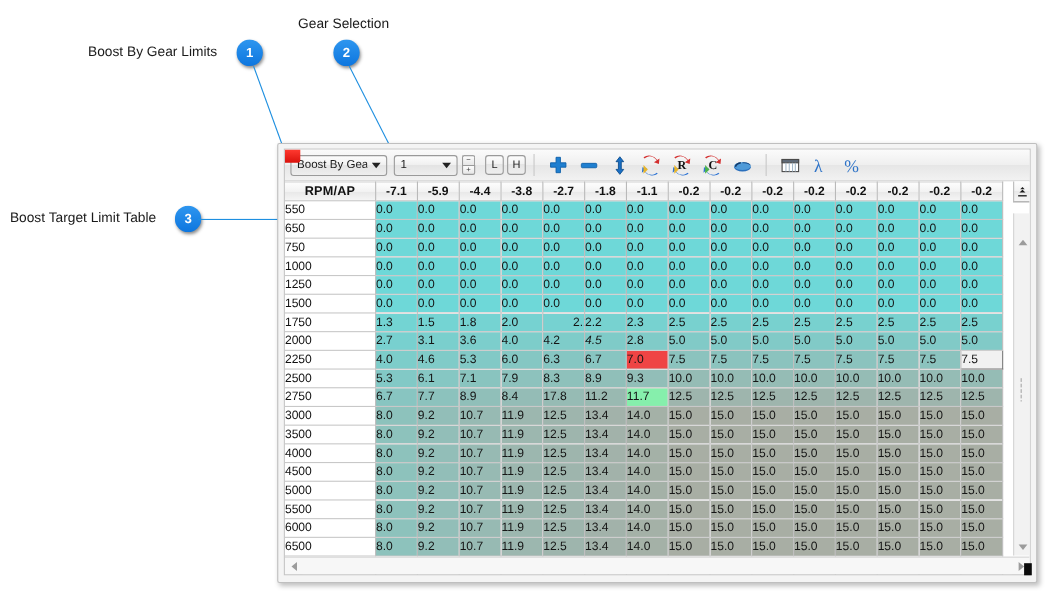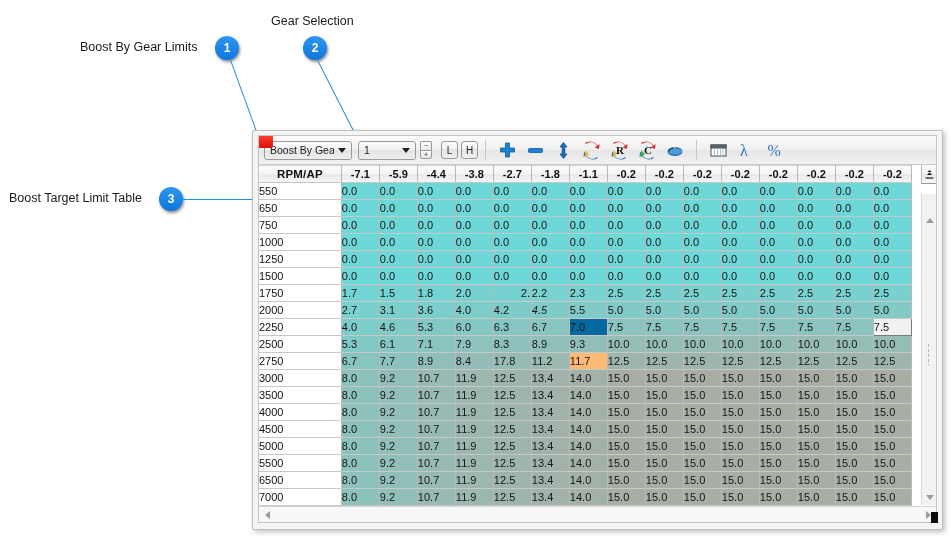--- a/index.html
+++ b/index.html
@@ -494,21 +494,21 @@
               <td class="cell" style="background: rgb(110, 216, 216);">0.0</td>
               <td class="cell" style="background: rgb(110, 216, 216);">0.0</td>
               <td class="cell" style="background: rgb(110, 216, 216);">0.0</td>
               <td class="cell" style="background: rgb(110, 216, 216);">0.0</td>
               <td class="cell" style="background: rgb(110, 216, 216);">0.0</td>
               <td class="cell" style="background: rgb(110, 216, 216);">0.0</td>
               <td class="cell" style="background: rgb(110, 216, 216);">0.0</td>
             </tr>
             <tr>
               <td class="rowhdr">1750</td>
-              <td class="cell" style="background: rgb(115, 212, 211);">1.7</td>
+              <td class="cell" style="background: rgb(115, 212, 211);">1.3</td>
               <td class="cell" style="background: rgb(116, 212, 211);">1.5</td>
               <td class="cell" style="background: rgb(117, 211, 210);">1.8</td>
               <td class="cell" style="background: rgb(118, 210, 209);">2.0</td>
               <td class="cell" style="background: rgb(118, 210, 209); padding-left: 27px;">2.1</td>
               <td class="cell" style="background: rgb(119, 210, 208);">2.2</td>
               <td class="cell" style="background: rgb(119, 210, 208);">2.3</td>
               <td class="cell" style="background: rgb(120, 209, 207);">2.5</td>
               <td class="cell" style="background: rgb(120, 209, 207);">2.5</td>
               <td class="cell" style="background: rgb(120, 209, 207);">2.5</td>
               <td class="cell" style="background: rgb(120, 209, 207);">2.5</td>
@@ -518,39 +518,39 @@
               <td class="cell" style="background: rgb(120, 209, 207);">2.5</td>
             </tr>
             <tr>
               <td class="rowhdr">2000</td>
               <td class="cell" style="background: rgb(120, 208, 207);">2.7</td>
               <td class="cell" style="background: rgb(122, 207, 205);">3.1</td>
               <td class="cell" style="background: rgb(124, 206, 204);">3.6</td>
               <td class="cell" style="background: rgb(125, 205, 202);">4.0</td>
               <td class="cell" style="background: rgb(126, 204, 201);">4.2</td>
               <td class="cell" style="background: rgb(127, 203, 200); font-style: italic;">4.5</td>
-              <td class="cell" style="background: rgb(128, 203, 200);">5.5</td>
+              <td class="cell" style="background: rgb(128, 203, 200);">2.8</td>
               <td class="cell" style="background: rgb(129, 202, 199);">5.0</td>
               <td class="cell" style="background: rgb(129, 202, 199);">5.0</td>
               <td class="cell" style="background: rgb(129, 202, 199);">5.0</td>
               <td class="cell" style="background: rgb(129, 202, 199);">5.0</td>
               <td class="cell" style="background: rgb(129, 202, 199);">5.0</td>
               <td class="cell" style="background: rgb(129, 202, 199);">5.0</td>
               <td class="cell" style="background: rgb(129, 202, 199);">5.0</td>
               <td class="cell" style="background: rgb(129, 202, 199);">5.0</td>
             </tr>
             <tr>
               <td class="rowhdr">2250</td>
               <td class="cell" style="background: rgb(125, 205, 202);">4.0</td>
               <td class="cell" style="background: rgb(128, 203, 200);">4.6</td>
               <td class="cell" style="background: rgb(130, 201, 198);">5.3</td>
               <td class="cell" style="background: rgb(133, 199, 195);">6.0</td>
               <td class="cell" style="background: rgb(134, 198, 194);">6.3</td>
               <td class="cell" style="background: rgb(136, 197, 193);">6.7</td>
-              <td class="cell" style="background: #0369a1;">7.0</td>
+              <td class="cell" style="background: #ef4444;">7.0</td>
               <td class="cell" style="background: rgb(139, 195, 190);">7.5</td>
               <td class="cell" style="background: rgb(139, 195, 190);">7.5</td>
               <td class="cell" style="background: rgb(139, 195, 190);">7.5</td>
               <td class="cell" style="background: rgb(139, 195, 190);">7.5</td>
               <td class="cell" style="background: rgb(139, 195, 190);">7.5</td>
               <td class="cell" style="background: rgb(139, 195, 190);">7.5</td>
               <td class="cell" style="background: rgb(139, 195, 190);">7.5</td>
               <td class="cell sel" style="background: rgb(139, 195, 190);">7.5</td>
             </tr>
             <tr>
@@ -572,21 +572,21 @@
               <td class="cell" style="background: rgb(149, 188, 181);">10.0</td>
             </tr>
             <tr>
               <td class="rowhdr">2750</td>
               <td class="cell" style="background: rgb(136, 197, 193);">6.7</td>
               <td class="cell" style="background: rgb(140, 194, 189);">7.7</td>
               <td class="cell" style="background: rgb(144, 191, 185);">8.9</td>
               <td class="cell" style="background: rgb(148, 188, 182);">8.4</td>
               <td class="cell" style="background: rgb(150, 187, 180);">17.8</td>
               <td class="cell" style="background: rgb(153, 185, 177);">11.2</td>
-              <td class="cell" style="background: #fdba74;">11.7</td>
+              <td class="cell" style="background: #86efac;">11.7</td>
               <td class="cell" style="background: rgb(158, 181, 173);">12.5</td>
               <td class="cell" style="background: rgb(158, 181, 173);">12.5</td>
               <td class="cell" style="background: rgb(158, 181, 173);">12.5</td>
               <td class="cell" style="background: rgb(158, 181, 173);">12.5</td>
               <td class="cell" style="background: rgb(158, 181, 173);">12.5</td>
               <td class="cell" style="background: rgb(158, 181, 173);">12.5</td>
               <td class="cell" style="background: rgb(158, 181, 173);">12.5</td>
               <td class="cell" style="background: rgb(158, 181, 173);">12.5</td>
             </tr>
             <tr>
@@ -674,20 +674,38 @@
               <td class="cell" style="background: rgb(168, 174, 164);">15.0</td>
               <td class="cell" style="background: rgb(168, 174, 164);">15.0</td>
               <td class="cell" style="background: rgb(168, 174, 164);">15.0</td>
               <td class="cell" style="background: rgb(168, 174, 164);">15.0</td>
               <td class="cell" style="background: rgb(168, 174, 164);">15.0</td>
               <td class="cell" style="background: rgb(168, 174, 164);">15.0</td>
               <td class="cell" style="background: rgb(168, 174, 164);">15.0</td>
             </tr>
             <tr>
               <td class="rowhdr">5500</td>
+              <td class="cell" style="background: rgb(141, 194, 188);">8.0</td>
+              <td class="cell" style="background: rgb(146, 190, 184);">9.2</td>
+              <td class="cell" style="background: rgb(151, 186, 179);">10.7</td>
+              <td class="cell" style="background: rgb(156, 183, 175);">11.9</td>
+              <td class="cell" style="background: rgb(158, 181, 173);">12.5</td>
+              <td class="cell" style="background: rgb(162, 178, 170);">13.4</td>
+              <td class="cell" style="background: rgb(164, 177, 167);">14.0</td>
+              <td class="cell" style="background: rgb(168, 174, 164);">15.0</td>
+              <td class="cell" style="background: rgb(168, 174, 164);">15.0</td>
+              <td class="cell" style="background: rgb(168, 174, 164);">15.0</td>
+              <td class="cell" style="background: rgb(168, 174, 164);">15.0</td>
+              <td class="cell" style="background: rgb(168, 174, 164);">15.0</td>
+              <td class="cell" style="background: rgb(168, 174, 164);">15.0</td>
+              <td class="cell" style="background: rgb(168, 174, 164);">15.0</td>
+              <td class="cell" style="background: rgb(168, 174, 164);">15.0</td>
+            </tr>
+            <tr>
+              <td class="rowhdr">6000</td>
               <td class="cell" style="background: rgb(141, 194, 188);">8.0</td>
               <td class="cell" style="background: rgb(146, 190, 184);">9.2</td>
               <td class="cell" style="background: rgb(151, 186, 179);">10.7</td>
               <td class="cell" style="background: rgb(156, 183, 175);">11.9</td>
               <td class="cell" style="background: rgb(158, 181, 173);">12.5</td>
               <td class="cell" style="background: rgb(162, 178, 170);">13.4</td>
               <td class="cell" style="background: rgb(164, 177, 167);">14.0</td>
               <td class="cell" style="background: rgb(168, 174, 164);">15.0</td>
               <td class="cell" style="background: rgb(168, 174, 164);">15.0</td>
               <td class="cell" style="background: rgb(168, 174, 164);">15.0</td>

